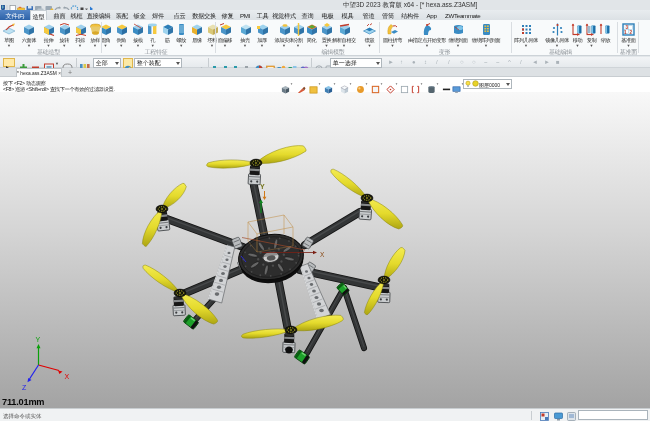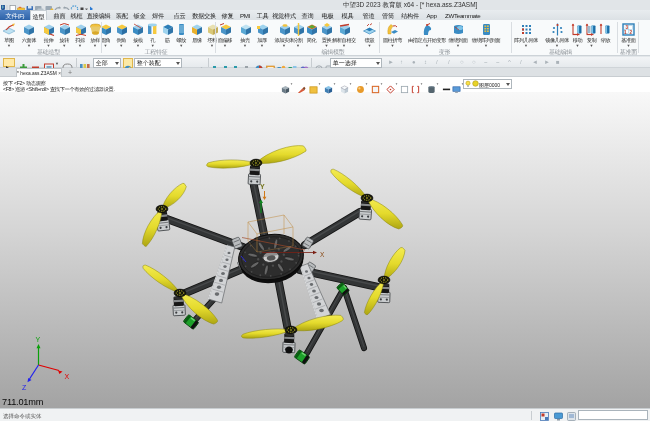--- a/index.html
+++ b/index.html
@@ -19,21 +19,21 @@
 .ritem .car { color:#555; font-size:4px; line-height:4px; }
 .glabel { position:absolute; top:28px; font-size:6px; color:#8a9096; text-align:center; white-space:nowrap; letter-spacing:-0.3px; }
 #selbar { position:absolute; left:0; top:57px; width:650px; height:11px; background:linear-gradient(#f2f4f6,#e6eaed); border-bottom:1px solid #cfd4d8; }
 #tabbar { position:absolute; left:0; top:68px; width:650px; height:9px; background:#dde1e4; border-bottom:1px solid #c8cdd1; }
 #doctab { position:absolute; left:16px; top:0px; width:46px; height:9px; background:#fdfdfd; border:1px solid #c0c6ca; border-bottom:none; font-size:4.8px; color:#222; text-align:center; line-height:9px; white-space:nowrap; }
 #plus { position:absolute; left:68px; top:0; font-size:7px; color:#777; line-height:9px; }
 #promptbar { position:absolute; left:0; top:77px; width:650px; height:15px; background:#ffffff; }
 .hint { position:absolute; left:3px; font-size:5.2px; color:#222; white-space:nowrap; letter-spacing:-0.3px; }
 #canvas { position:absolute; left:0; top:92px; width:650px; height:316px; background:linear-gradient(#f8f8f8, #d4d4d4 45%, #a3a3a3); }
 #statusbar { position:absolute; left:0; top:408px; width:650px; height:13px; background:#f0f2f3; border-top:1px solid #c8cdd0; font-size:5.5px; color:#555; }
-#mm { position:absolute; left:2px; top:397px; font-size:9.2px; font-weight:normal; color:#0a0a0a; letter-spacing:-0.2px;text-align:right; }
+#mm { position:absolute; left:2px; top:397px; font-size:9.2px; font-weight:bold; color:#0a0a0a; letter-spacing:-0.2px;text-align:right; }
 .combo { background:#fff; border:1px solid #aeb6bc; height:10px; font-size:6px; color:#222; position:absolute; line-height:9px; }
 .combo .arr { position:absolute; right:1.5px; top:3px; width:0; height:0; border-left:2.5px solid transparent; border-right:2.5px solid transparent; border-top:3px solid #555; }
 </style>
 </head>
 <body>
 <div id="canvas"></div>
 <svg id="drone" width="650" height="421" viewBox="0 0 650 421" style="position:absolute;left:0;top:0">
 <defs>
       <linearGradient id="gy" x1="0" y1="0" x2="0" y2="1">
         <stop offset="0" stop-color="#f4ec52"></stop>

